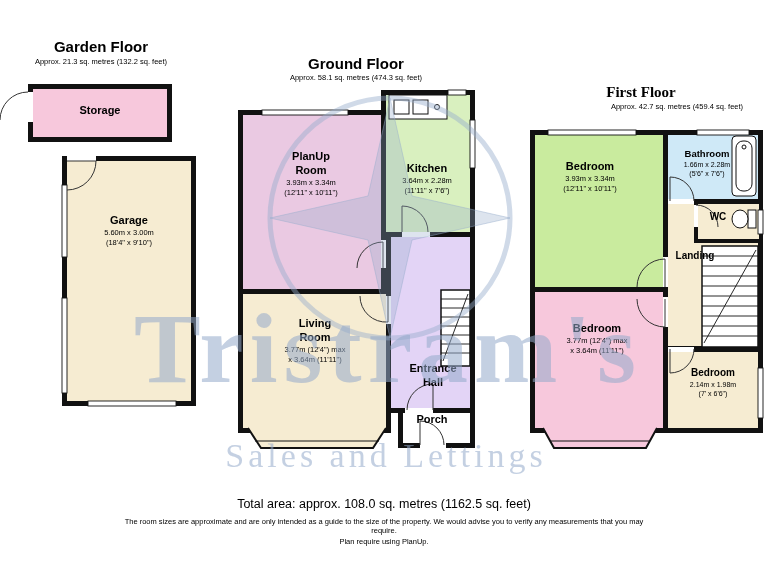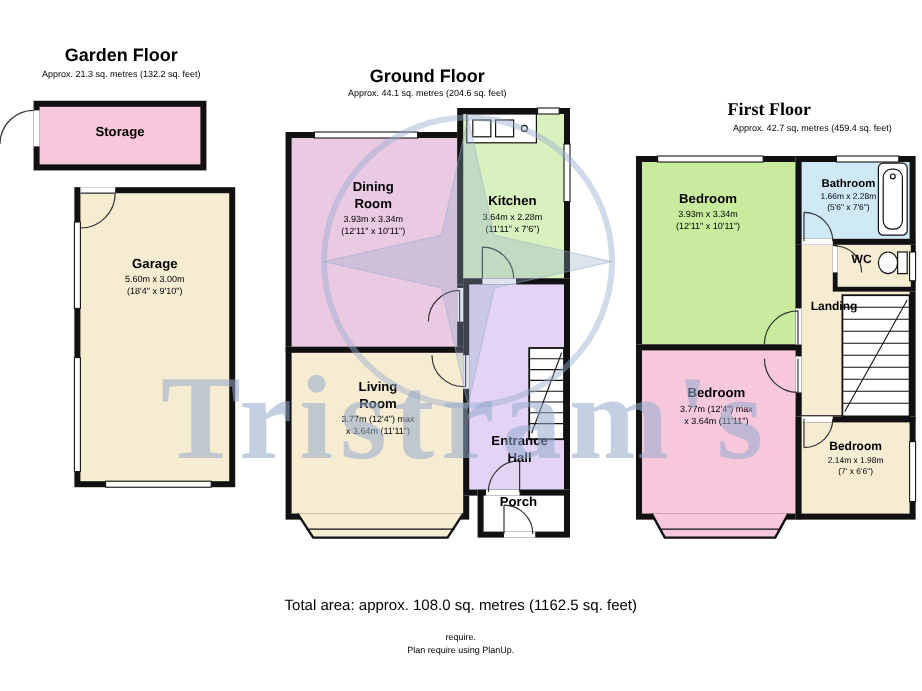--- a/index.html
+++ b/index.html
@@ -40,21 +40,21 @@
 </style>
 </head>
 <body>
 
 <div class="page">
 
   <div class="floor-title" style="left:101px; top:38px;">Garden Floor</div>
   <div class="floor-sub" style="left:101px; top:57px;">Approx. 21.3 sq. metres (132.2 sq. feet)</div>
 
   <div class="floor-title" style="left:356px; top:55px;">Ground Floor</div>
-  <div class="floor-sub" style="left:356px; top:73px;">Approx. 44.1 sq. metres (204.6 sq. feet)</div>
+  <div class="floor-sub" style="left:356px; top:73px;">Approx. 58.1 sq. metres (474.3 sq. feet)</div>
 
   <div class="floor-title" style="left:641px; top:84px;font-family:Liberation Serif, serif;">First Floor</div>
   <div class="floor-sub" style="left:641px; top:102px;margin-left:36px;">Approx. 42.7 sq. metres (459.4 sq. feet)</div>
 
   <div class="room" style="left: 28px; top: 84px; width: 144px; height: 58px; background-color: rgb(247, 200, 220);"></div>
   <div class="room" style="left: 62px; top: 156px; width: 134px; height: 250px; background-color: rgb(246, 236, 210);"></div>
 
   <div class="room" style="left: 238px; top: 110px; width: 148px; height: 184px; background-color: rgb(234, 201, 226);"></div>
   <div class="room" style="left: 381px; top: 90px; width: 94px; height: 147px; background-color: rgb(217, 240, 191);"></div>
   <div class="room" style="left: 238px; top: 289px; width: 153px; height: 144px; background-color: rgb(246, 236, 210);"></div>
@@ -175,21 +175,21 @@
     <div class="nm">Storage</div>
   </div>
 
   <div class="label" style="left:129px; top:214px;">
     <div class="nm">Garage</div>
     <div class="dim">5.60m x 3.00m</div>
     <div class="dim">(18'4" x 9'10")</div>
   </div>
 
   <div class="label" style="left:311px; top:150px;">
-    <div class="nm">Dining</div>
+    <div class="nm">PlanUp</div>
     <div class="nm">Room</div>
     <div class="dim">3.93m x 3.34m</div>
     <div class="dim">(12'11" x 10'11")</div>
   </div>
 
   <div class="label" style="left:427px; top:162px;">
     <div class="nm">Kitchen</div>
     <div class="dim">3.64m x 2.28m</div>
     <div class="dim">(11'11" x 7'6")</div>
   </div>
@@ -236,24 +236,26 @@
     <div class="dim">x 3.64m (11'11")</div>
   </div>
 
   <div class="label md" style="left:713px; top:367px;">
     <div class="nm">Bedroom</div>
     <div class="dim">2.14m x 1.98m</div>
     <div class="dim">(7' x 6'6")</div>
   </div>
 
   <div class="footer-total">Total area: approx. 108.0 sq. metres (1162.5 sq. feet)</div>
+  <div class="footer-small" style="top:517px;">The room sizes are approximate and are only intended as a guide to the size of the property. We would advise you to verify any measurements that you may</div>
   <div class="footer-small" style="top:526px;">require.</div>
   <div class="footer-small" style="top:537px;">Plan require using PlanUp.</div>
 
   <div class="watermark">
     <svg width="768" height="576" style="position:absolute; left:0; top:0;">
       <circle cx="390" cy="218" r="120" fill="none" stroke="rgba(150,172,203,0.45)" stroke-width="5"></circle>
       <polygon points="390,98 412,196 510,218 412,240 390,338 368,240 270,218 368,196" fill="rgba(150,172,203,0.32)" stroke="rgba(150,172,203,0.45)" stroke-width="1"></polygon>
     </svg>
     <div class="wm-brand">Tristram's</div>
+    <div class="wm-tagline">Sales and Lettings</div>
   </div>
 
 </div>
 
 </body></html>

